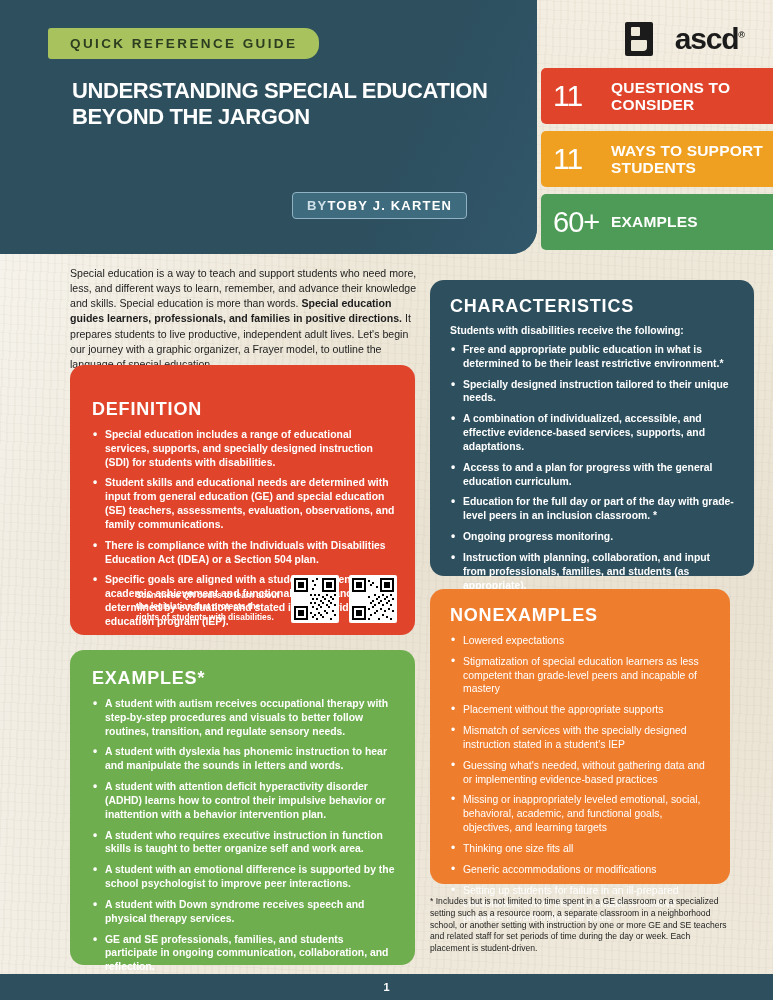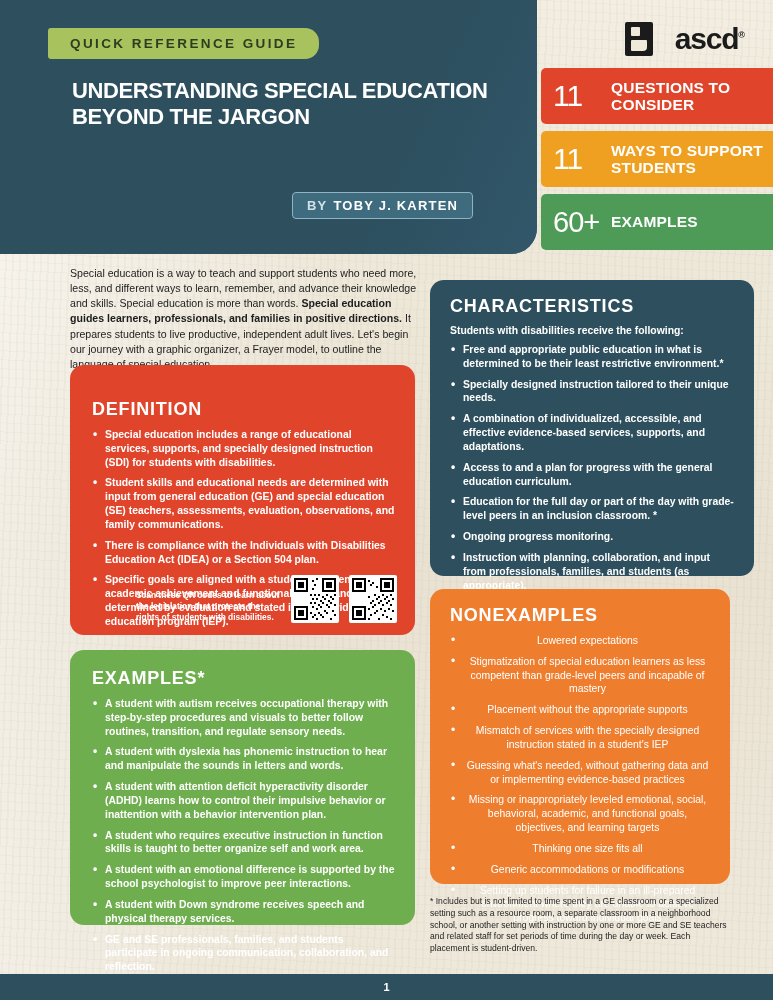--- a/index.html
+++ b/index.html
@@ -64,21 +64,21 @@
     background: #3e6b7e;
     border: 1.5px solid #8fb3c2;
     border-radius: 4px;
     padding: 5px 14px;
     color: #fff;
     font-size: 13px;
     font-weight: bold;
     letter-spacing: 1.2px;
     white-space: nowrap;
   }
-  .byline .by { color: #cfe0e8; font-weight: bold; margin-right: 6px; }
+  .byline .by { color: #cfe0e8; font-weight: bold; }
 
   
   .logo {
     position: absolute; top: 22px; right: 28px;
     display: flex; align-items: flex-end; gap: 22px;
   }
   .logo-mark {
     width: 28px; height: 34px;
     background: #1b1b1b;
     position: relative;
@@ -191,25 +191,25 @@
   }
   #characteristics .sub { font-size: 10.4px; font-weight: bold; margin-bottom: 7px; }
   #characteristics li { font-weight: bold; }
 
   
   #nonexamples {
     top: 589px; left: 430px; width: 300px; height: 295px;
     background: #ef7d2e;
     padding: 16px 18px 12px 20px;
   }
-  #nonexamples li { font-weight: normal; text-align: center; }
+  #nonexamples li { font-weight: normal; }
 
   
   #examples {
-    top: 650px; left: 70px; width: 345px; height: 275px;
+    top: 650px; left: 70px; width: 345px; height: 315px;
     background: #6fae4e;
     padding: 18px 20px 12px 22px;
   }
   #examples li { font-weight: bold; }
 
   
   .footnote {
     position: absolute; top: 896px; left: 430px; width: 300px;
     font-size: 8.6px; line-height: 1.37; color: #1d1d1d;
   }

